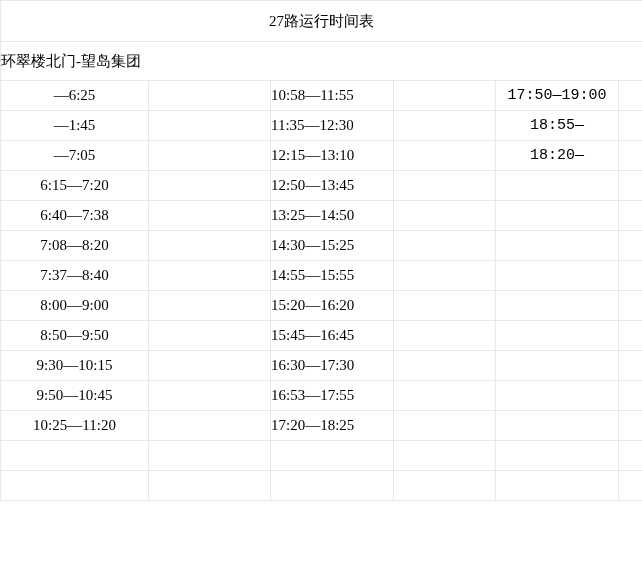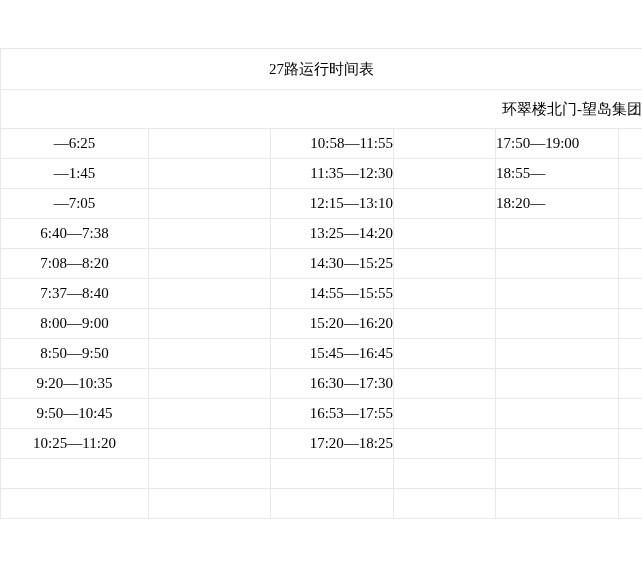--- a/index.html
+++ b/index.html
@@ -16,21 +16,20 @@
   }
   .sheet {
     width: 642px;
     height: 579px;
     position: relative;
   }
   table.grid {
     border-collapse: collapse;
     table-layout: fixed;
     width: 642px;
-    margin-top: 48px;
   }
   table.grid td {
     border: 1px solid #e8e8e8;
     padding: 0;
     height: 29px;
     vertical-align: middle;
     font-size: 15px;
     line-height: 29px;
     white-space: nowrap;
     overflow: hidden;
@@ -46,38 +45,39 @@
   .title-cell {
     height: 40px !important;
     line-height: 40px;
     text-align: center;
     font-size: 23px;
     font-family: "Liberation Serif", serif;
   }
   .subtitle-cell {
     height: 38px !important;
     line-height: 38px;
-    text-align: right;
+    text-align: left;
     font-size: 21px;
     font-family: "Liberation Serif", serif;
   }
   .time-a {
     text-align: center;
     padding-right: 8px;
     font-size: 15.5px;
   }
   .time-b {
-    text-align: right;
-    padding-left: 8px;
-    font-size: 15.5px;
-  }
-  .time-c {
     text-align: left;
     padding-left: 8px;
     font-size: 15.5px;
+  }
+  .time-c {
+    text-align: center;
+    padding-left: 8px;
+    font-size: 15.5px;
+    font-family: Liberation Mono, monospace;
   }
   .empty-cell { }
   .tail-row td { height: 29px; }
 </style>
 </head>
 <body>
 
 <div class="sheet">
   <table class="grid">
     <colgroup>
@@ -114,23 +114,31 @@
       </tr>
       <tr>
         <td class="time-a">—7:05</td>
         <td class="empty-cell"></td>
         <td class="time-b">12:15—13:10</td>
         <td class="empty-cell"></td>
         <td class="time-c">18:20—</td>
         <td class="empty-cell"></td>
       </tr>
       <tr>
+        <td class="time-a">6:15—7:20</td>
+        <td class="empty-cell"></td>
+        <td class="time-b">12:50—13:45</td>
+        <td class="empty-cell"></td>
+        <td class="time-c"></td>
+        <td class="empty-cell"></td>
+      </tr>
+      <tr>
         <td class="time-a">6:40—7:38</td>
         <td class="empty-cell"></td>
-        <td class="time-b">13:25—14:20</td>
+        <td class="time-b">13:25—14:50</td>
         <td class="empty-cell"></td>
         <td class="time-c"></td>
         <td class="empty-cell"></td>
       </tr>
       <tr>
         <td class="time-a">7:08—8:20</td>
         <td class="empty-cell"></td>
         <td class="time-b">14:30—15:25</td>
         <td class="empty-cell"></td>
         <td class="time-c"></td>
@@ -154,21 +162,21 @@
       </tr>
       <tr>
         <td class="time-a">8:50—9:50</td>
         <td class="empty-cell"></td>
         <td class="time-b">15:45—16:45</td>
         <td class="empty-cell"></td>
         <td class="time-c"></td>
         <td class="empty-cell"></td>
       </tr>
       <tr>
-        <td class="time-a">9:20—10:35</td>
+        <td class="time-a">9:30—10:15</td>
         <td class="empty-cell"></td>
         <td class="time-b">16:30—17:30</td>
         <td class="empty-cell"></td>
         <td class="time-c"></td>
         <td class="empty-cell"></td>
       </tr>
       <tr>
         <td class="time-a">9:50—10:45</td>
         <td class="empty-cell"></td>
         <td class="time-b">16:53—17:55</td>

